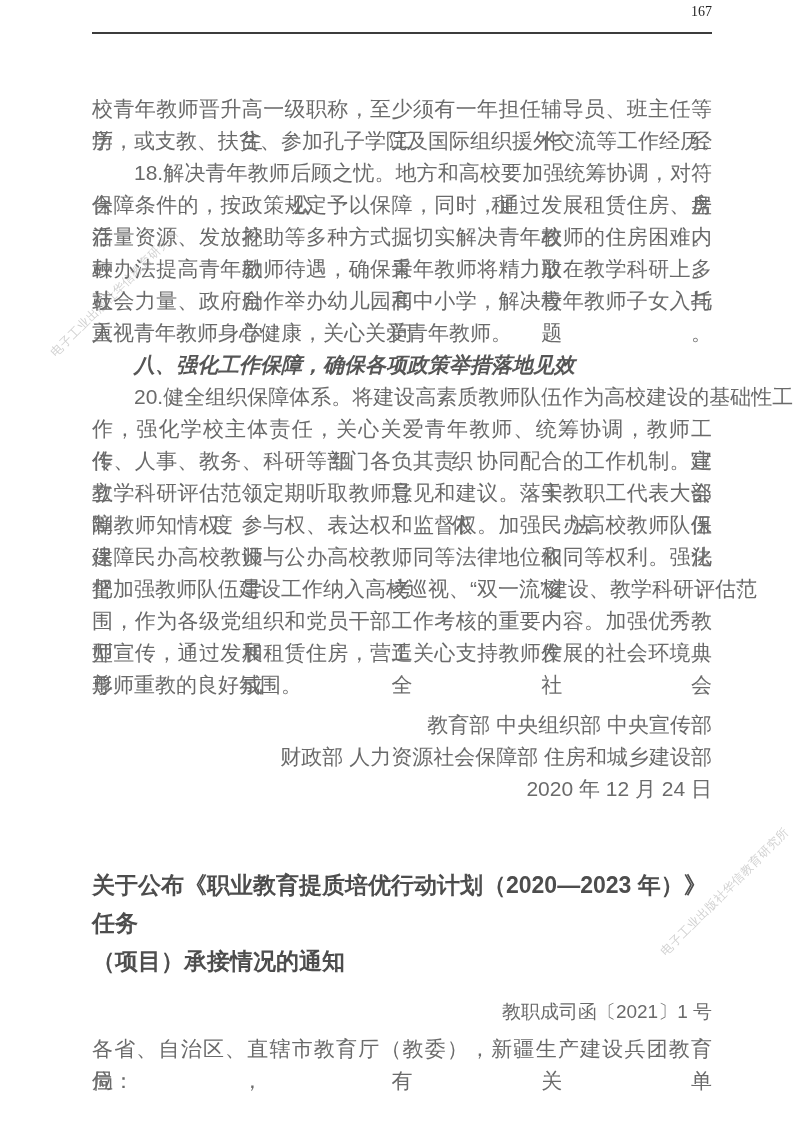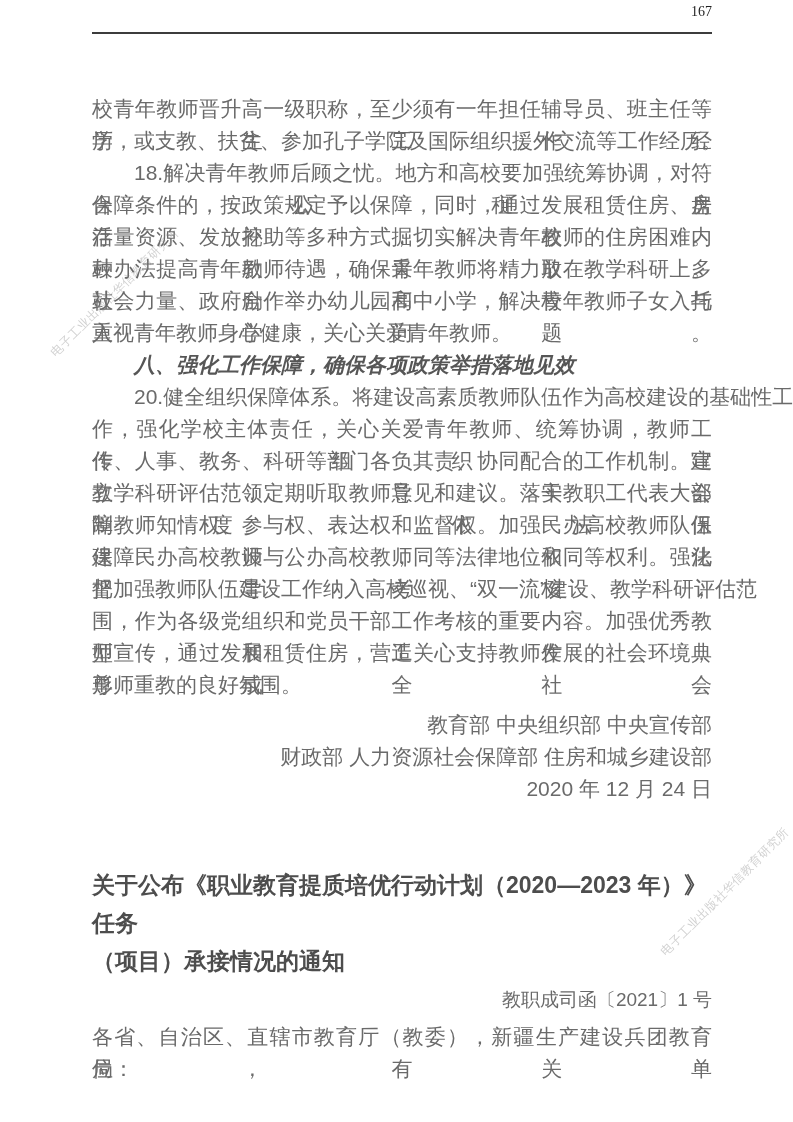--- a/index.html
+++ b/index.html
@@ -51,21 +51,21 @@
   .rt { text-align: right; }
   
   .notice-title {
     margin-top: 61px;
     font-size: 23px;
     line-height: 38px;
     font-weight: bold;
     color: #4d4d4d;
   }
   .doc-number {
-    margin-top: 4px;
+    margin-top: 16px;
     font-size: 19px;
     line-height: 32px;
     color: #6a6a6a;
     text-align: right;
   }
   .salutation {
     margin-top: 5px;
     font-size: 21px;
     line-height: 32px;
     color: #6a6a6a;

